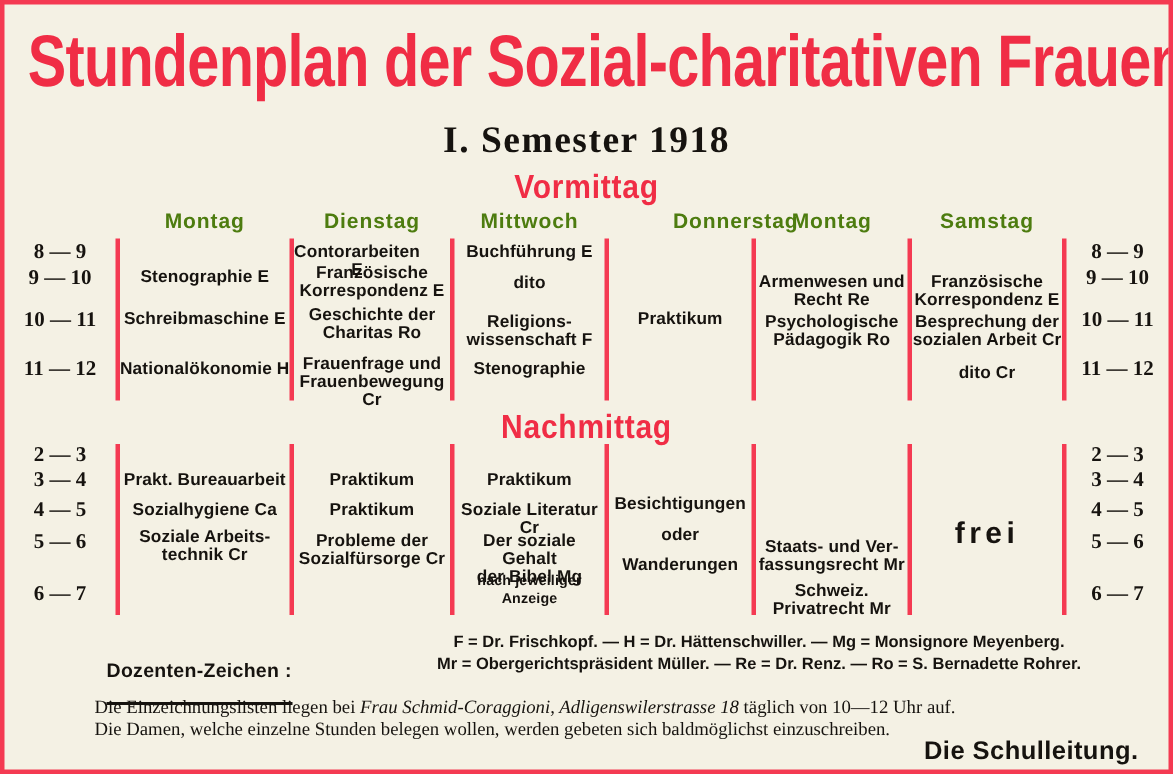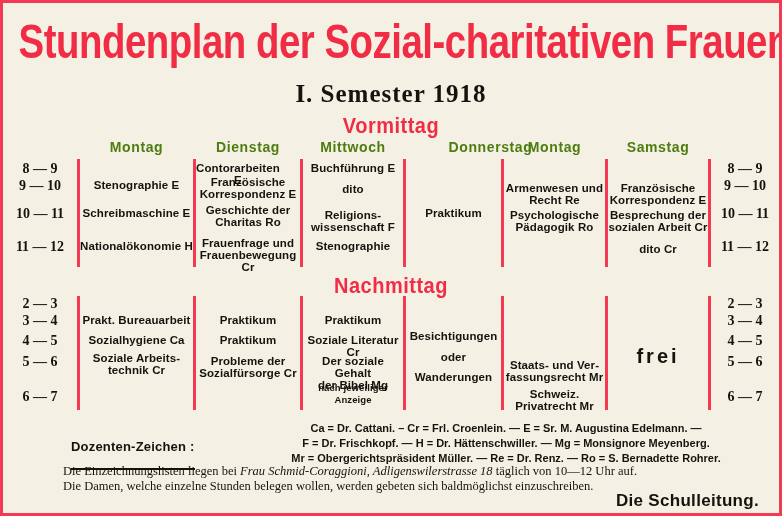--- a/index.html
+++ b/index.html
@@ -257,21 +257,20 @@
         <div class="cell" style="left: 403px; width: 95px; top: 327px;">Besichtigungen</div>
         <div class="cell" style="left: 403px; width: 95px; top: 348px;">oder</div>
         <div class="cell" style="left: 403px; width: 95px; top: 368px;">Wanderungen</div>
         <div class="cell" style="left: 501px; width: 101px; top: 356px;">Staats-  und Ver-<br>fassungsrecht Mr</div>
         <div class="cell" style="left: 501px; width: 101px; top: 385px;">Schweiz.<br>Privatrecht Mr</div>
         <div class="cell frei" style="left: 605px; width: 100px; top: 347px;">frei</div>
       </div>
 
     <div id="dozenten-label">Dozenten-Zeichen :</div>
     <div id="dozenten-list">
-        <span class="ln">Ca = Dr. Cattani.  – Cr = Frl. Croenlein. — E = Sr. M. Augustina Edelmann. —</span>
         <span class="ln">F = Dr. Frischkopf. — H = Dr. Hättenschwiller. —  Mg = Monsignore Meyenberg.</span>
         <span class="ln">Mr = Obergerichtspräsident Müller. — Re = Dr. Renz. — Ro = S. Bernadette Rohrer.</span>
       </div>
 
     <div id="notice">
       <span class="ln"><span>Die Einzeichnungslisten liegen bei </span><i>Frau Schmid-Coraggioni, Adligenswilerstrasse 18</i><span> täglich  von  10—12 Uhr  auf.</span></span>
       <span class="ln">Die Damen, welche einzelne Stunden belegen wollen, werden gebeten sich baldmöglichst einzuschreiben.</span>
     </div>
 
     <div id="signature">Die Schulleitung.</div>

